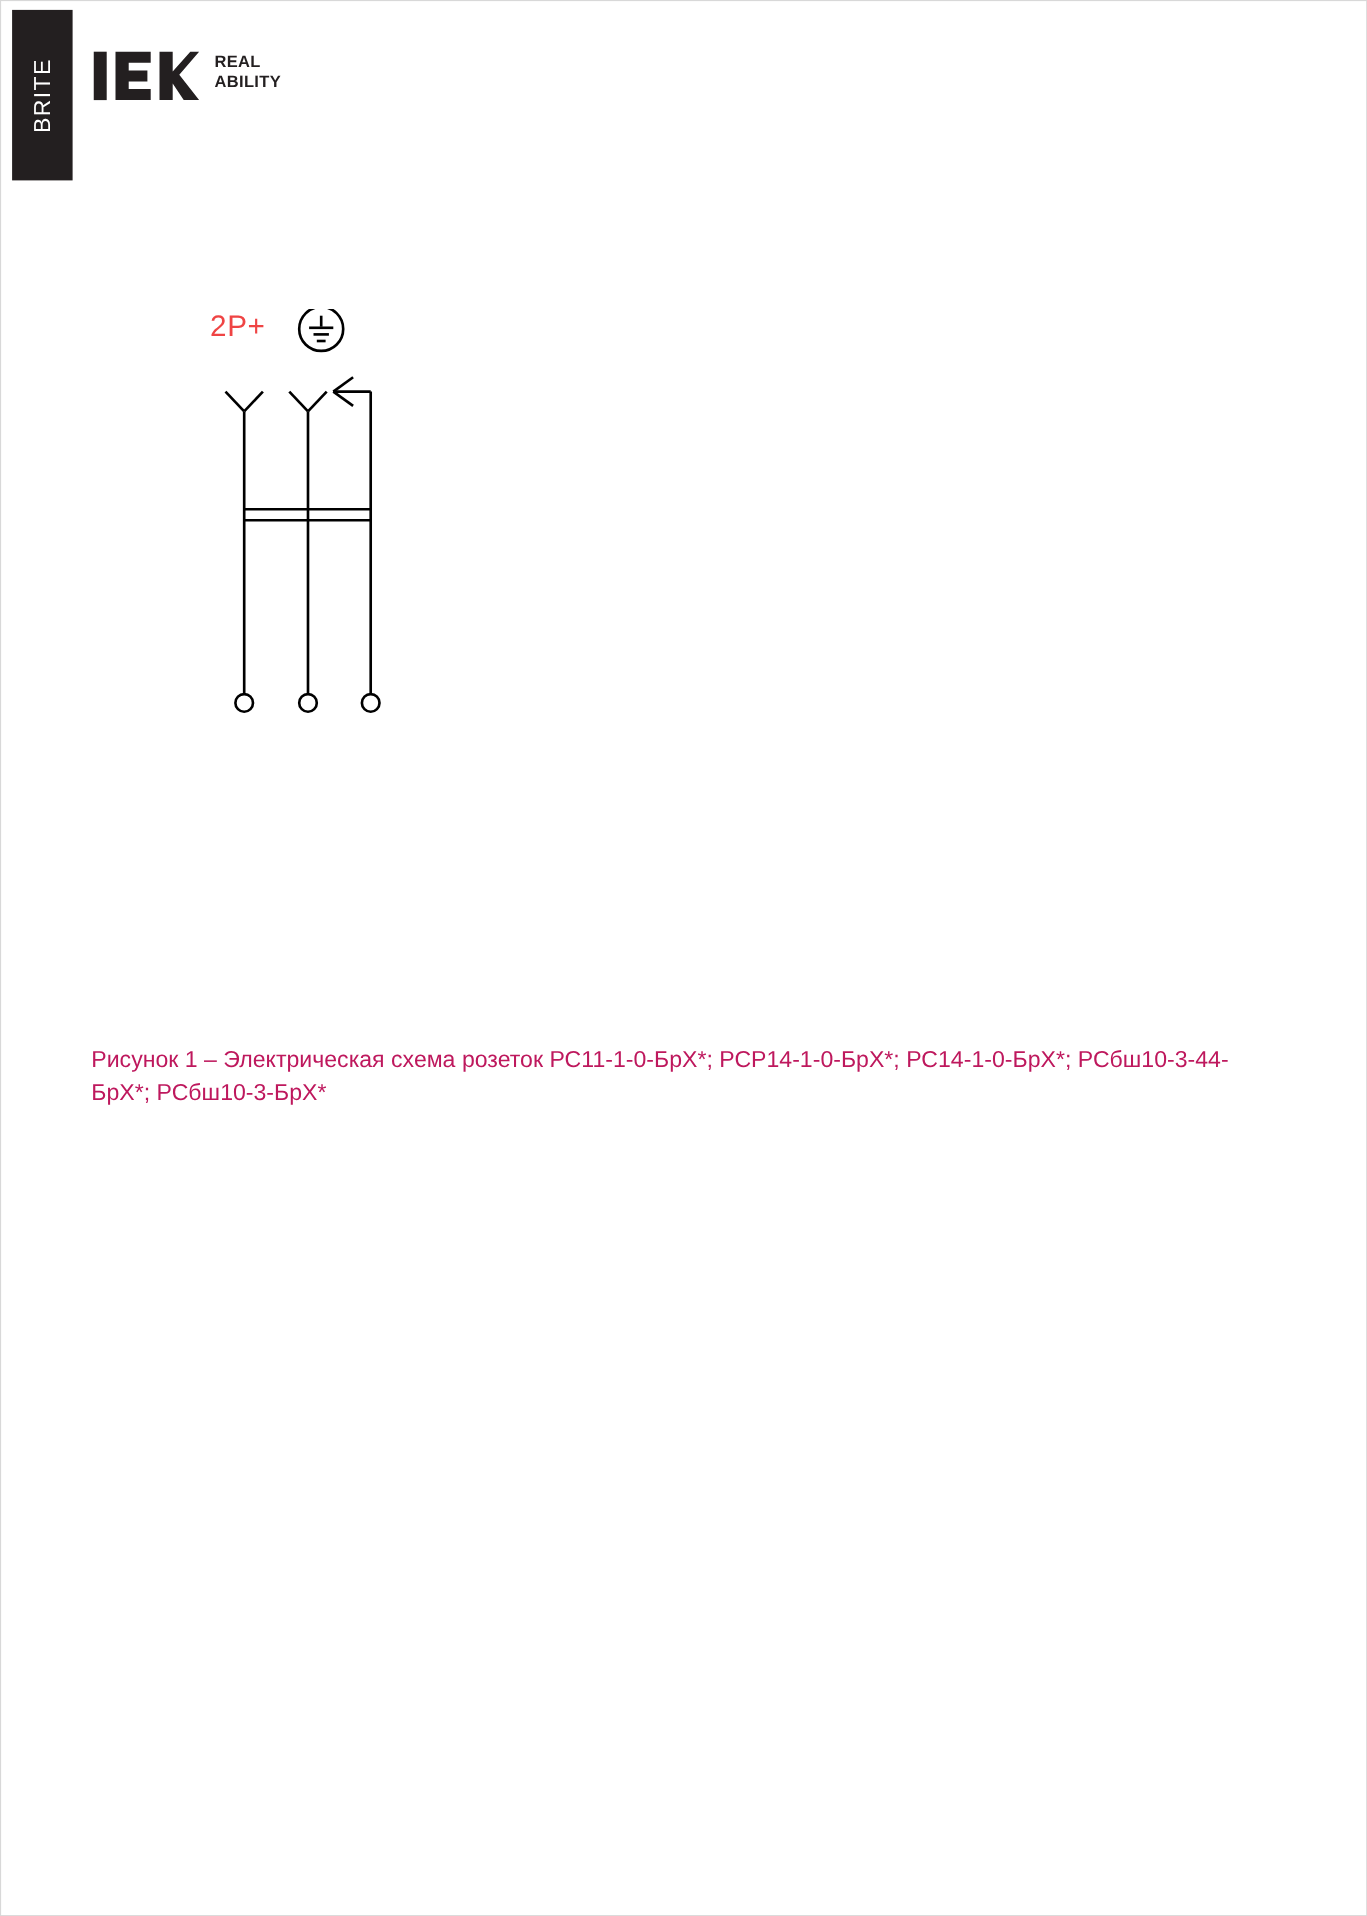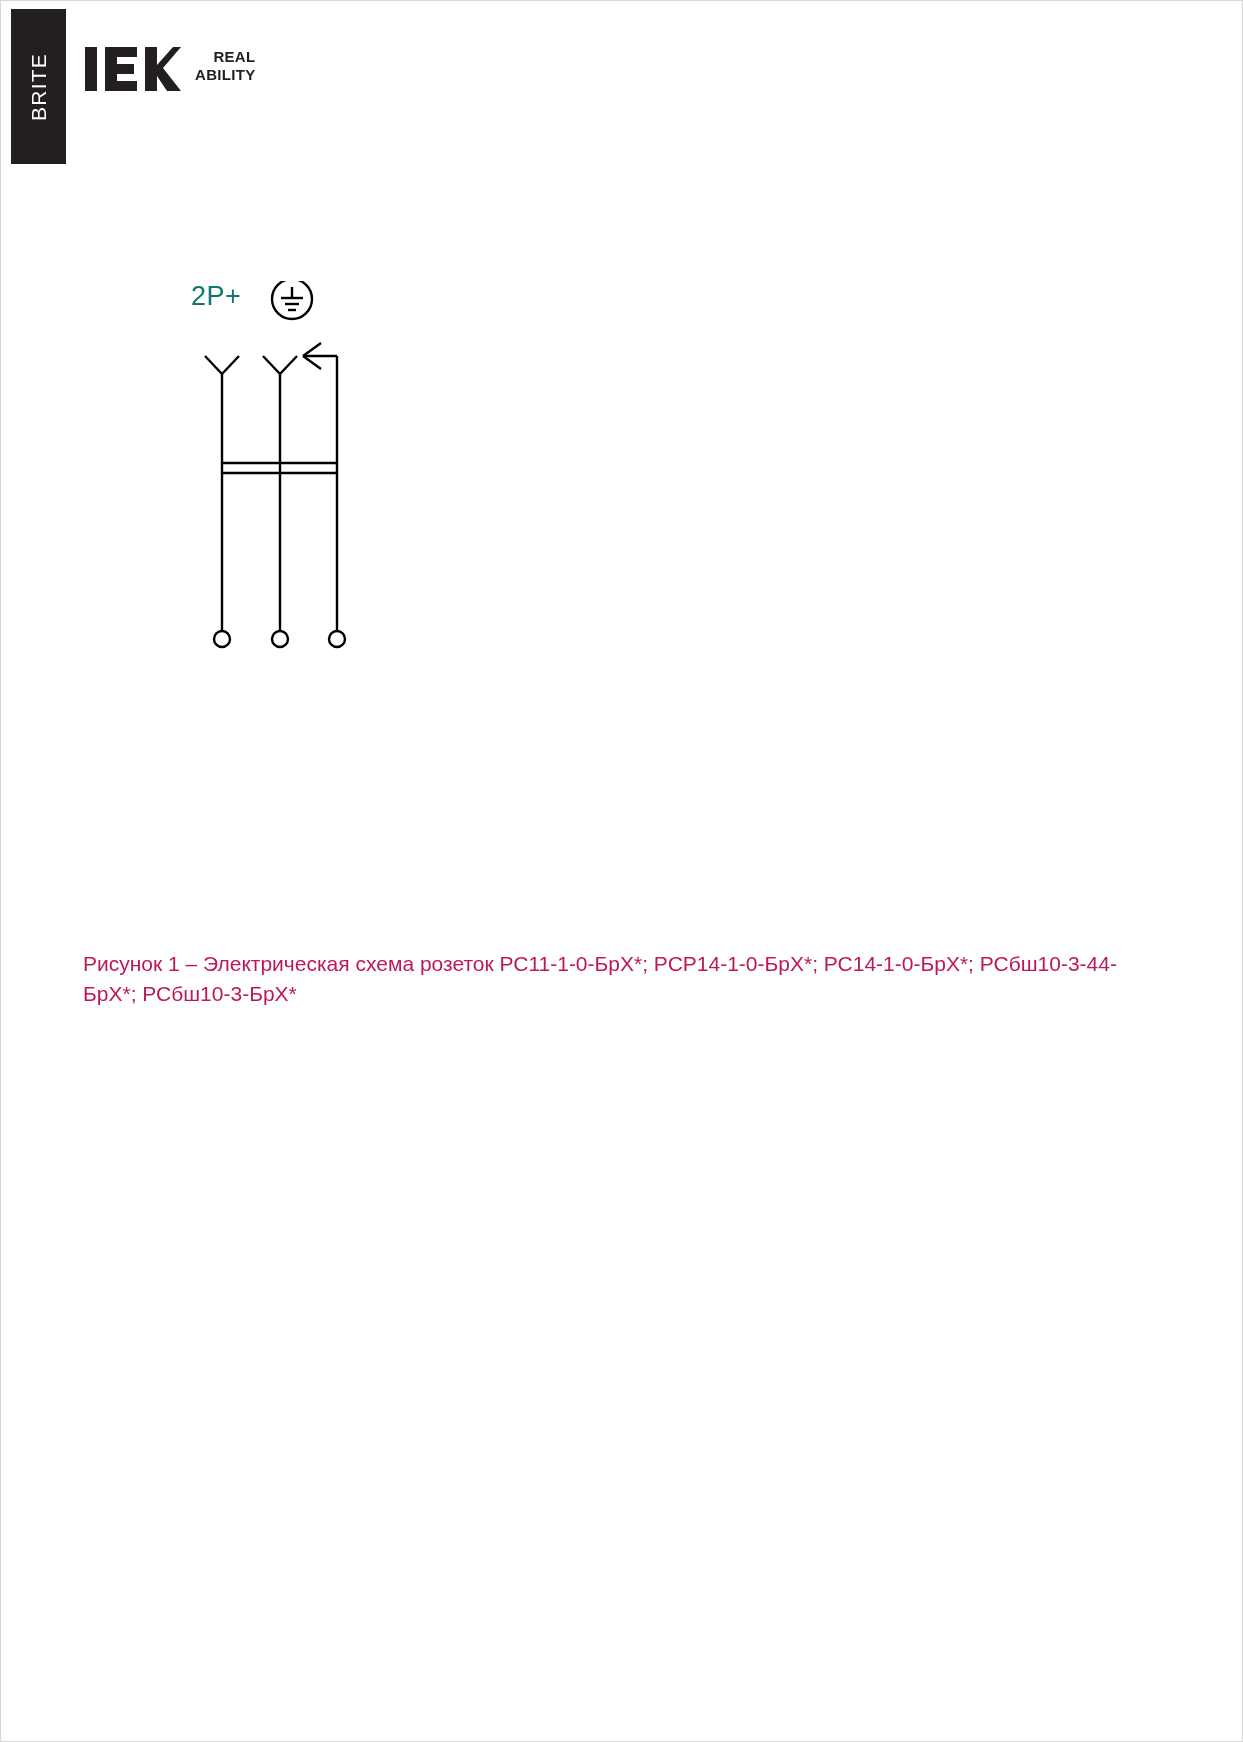--- a/index.html
+++ b/index.html
@@ -59,36 +59,36 @@
   .logo-tag {
     margin-left: 14px;
     margin-top: 5px;
     font-size: 15px;
     font-weight: bold;
     line-height: 1.18;
     letter-spacing: 0.3px;
     color: #231f20;
     font-family: "Liberation Sans", sans-serif;
   }
-  .logo-tag div { display: block; text-align: right; }
+  .logo-tag div { display: block; }
 
   
   .schematic {
     position: absolute;
     left: 190px;
     top: 280px;
     width: 220px;
     height: 380px;
   }
   .schematic-label {
     position: absolute;
     left: 0px;
     top: 0px;
     font-size: 27px;
-    color: #0f766e;
+    color: #ef4444;
     font-family: "Liberation Sans", sans-serif;
     letter-spacing: 0.5px;
   }
 
   
   .caption {
     position: absolute;
     left: 82px;
     top: 948px;
     width: 1040px;

